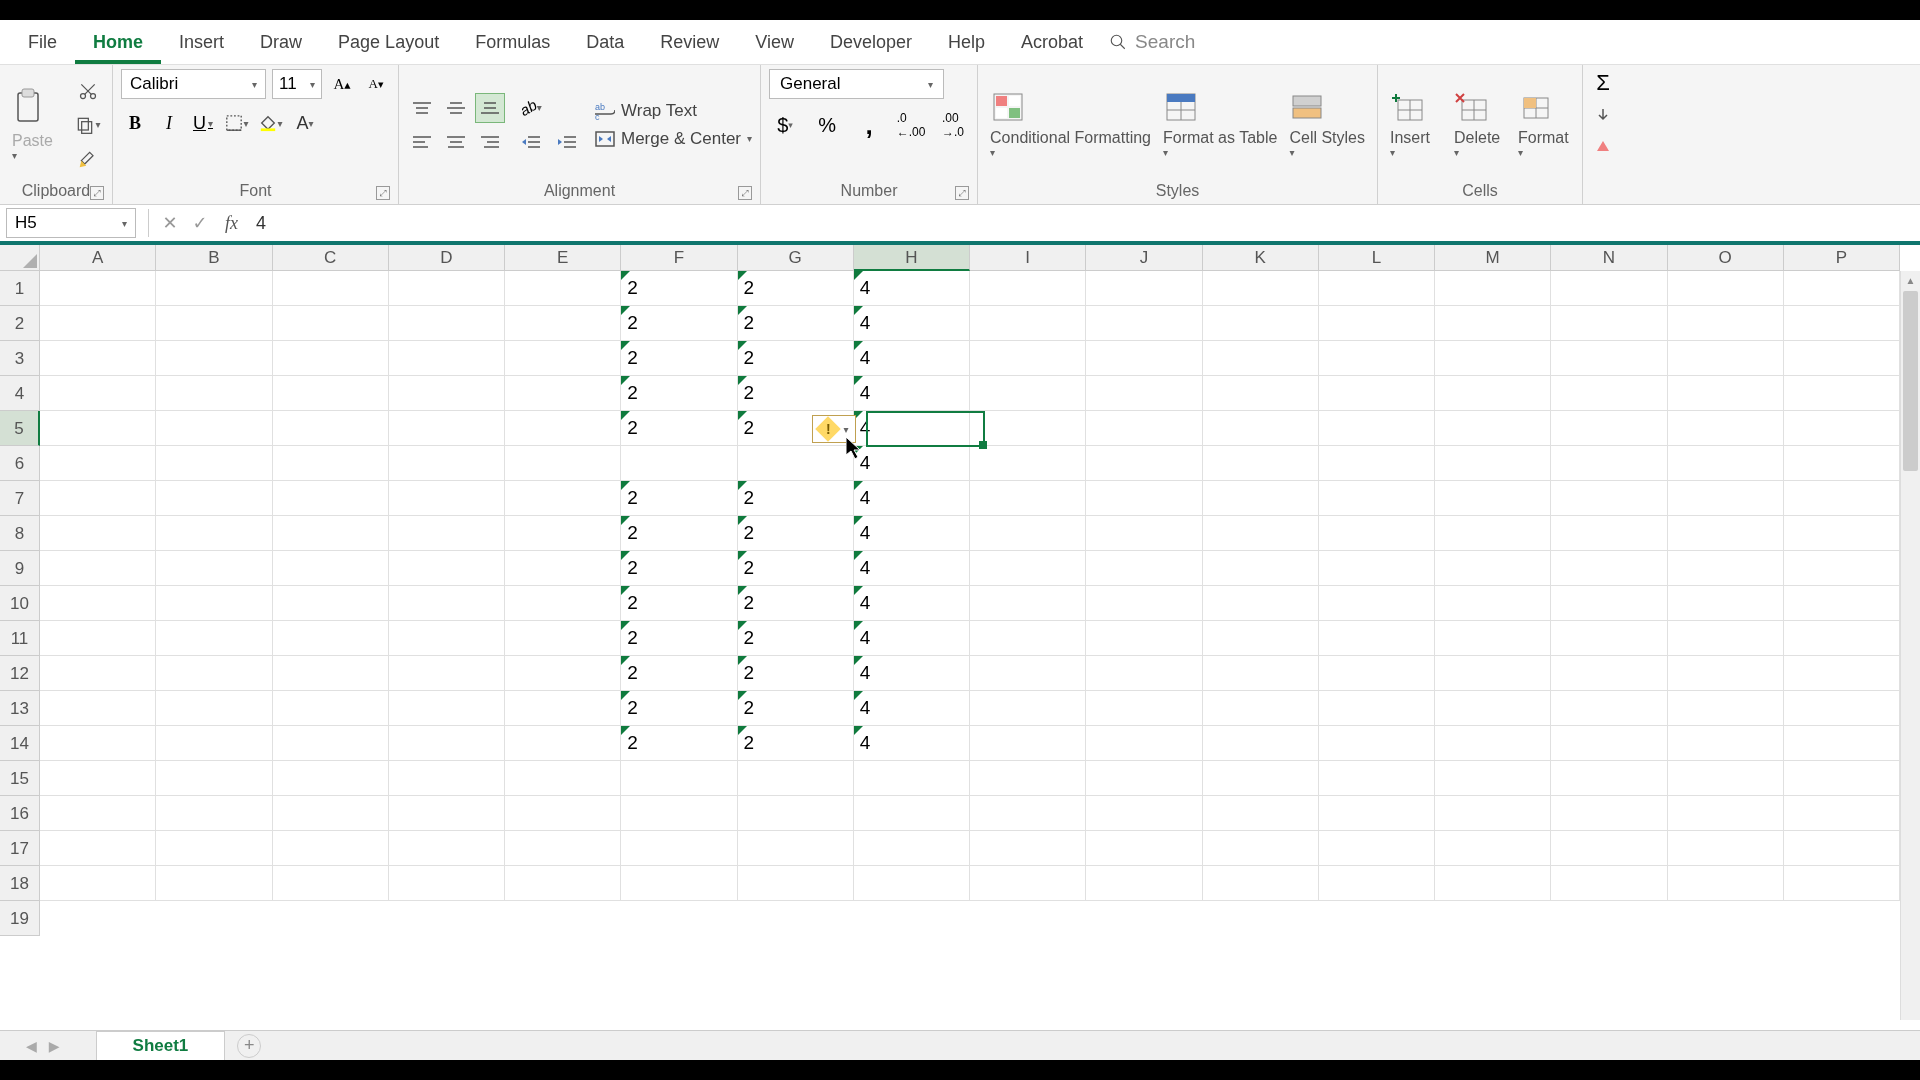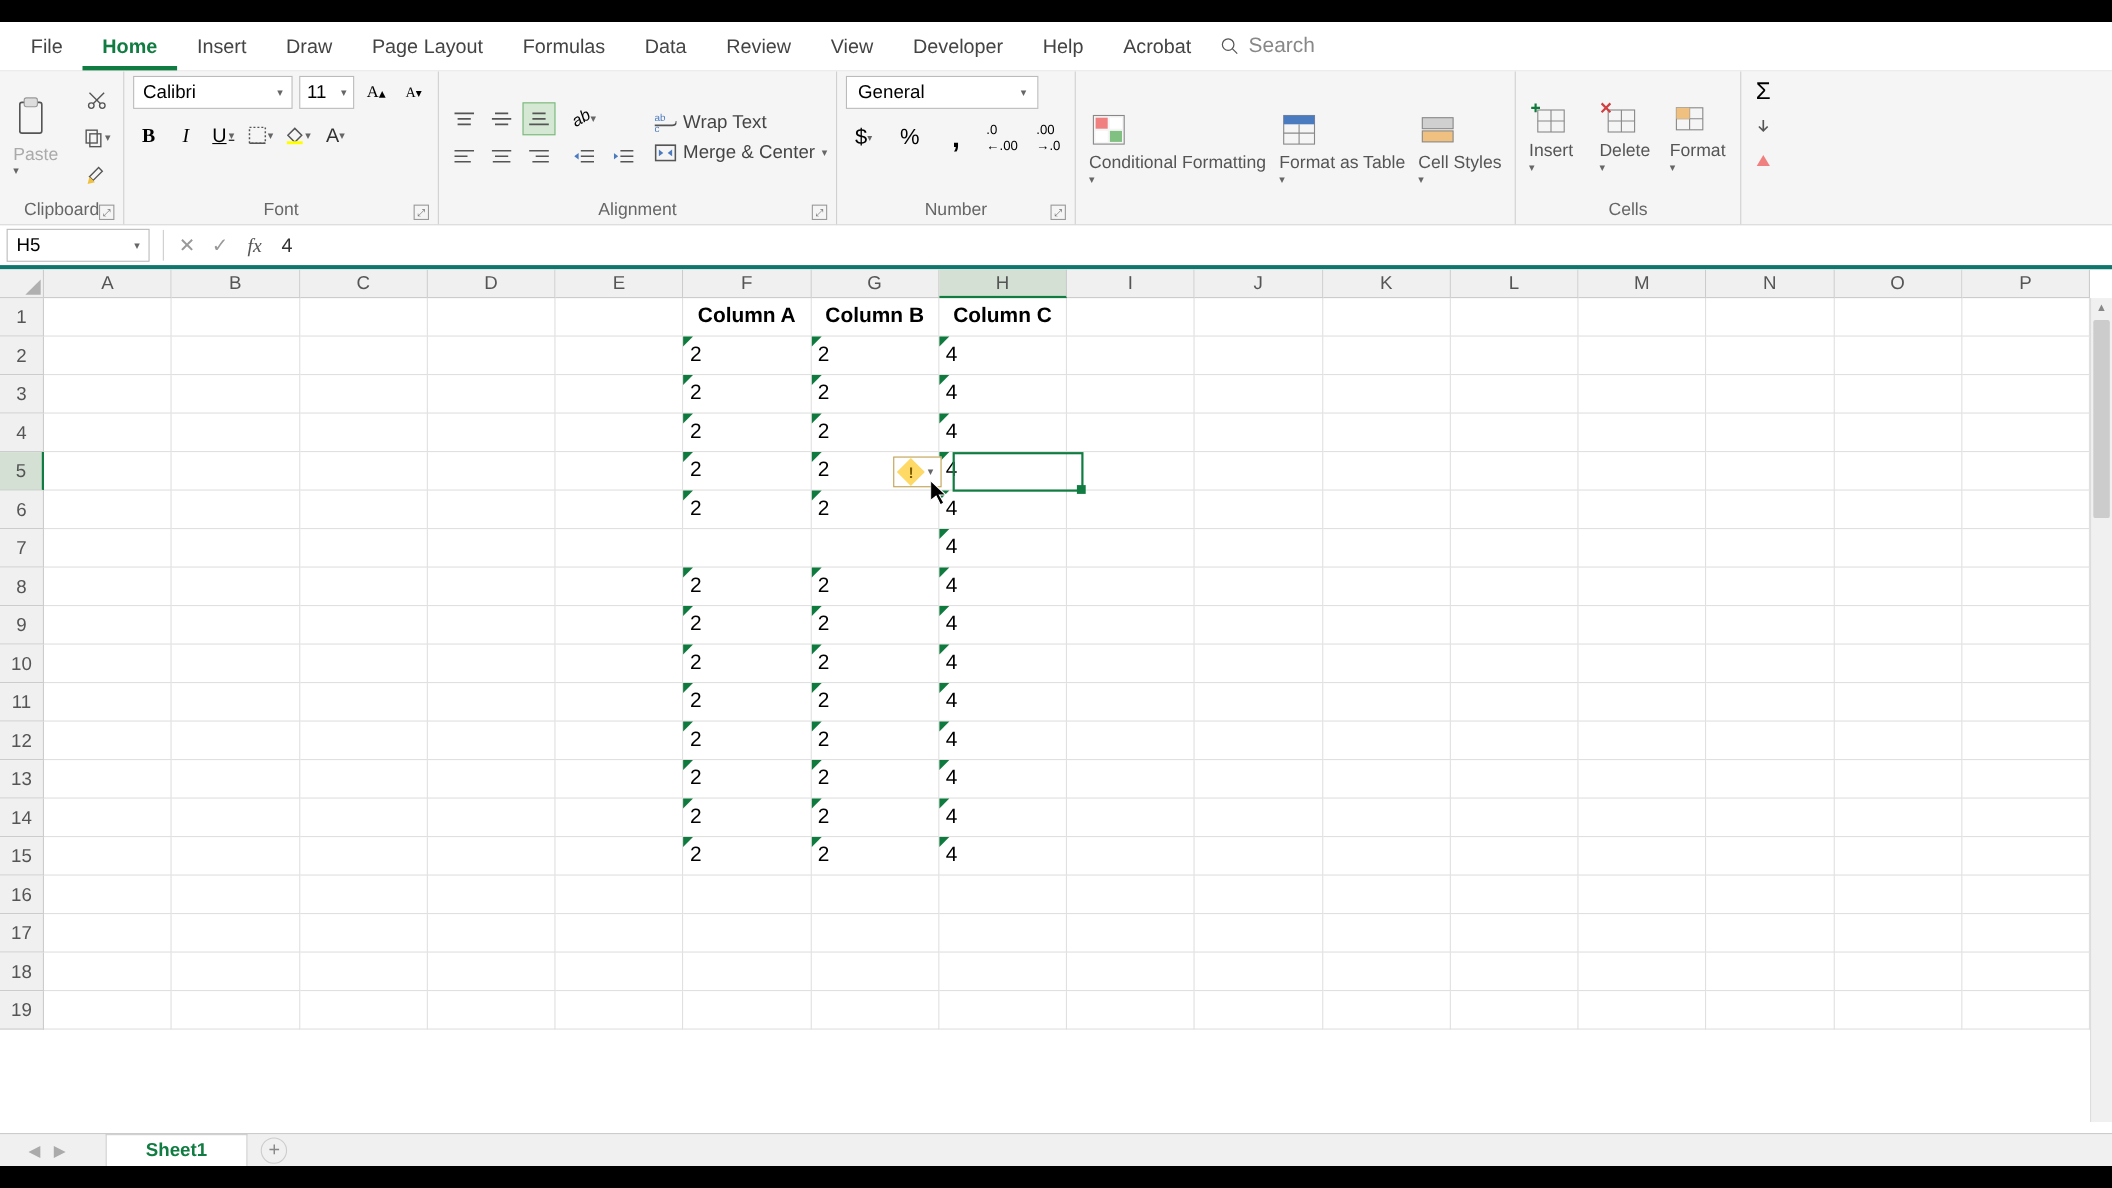--- a/index.html
+++ b/index.html
@@ -350,20 +350,21 @@
         </div>
         <div class="big-btn">
           <svg width="36" height="34">
               <rect x="4" y="6" width="28" height="10" fill="#d0d0d0" stroke="#888"></rect>
               <rect x="4" y="18" width="28" height="10" fill="#f0c080" stroke="#888"></rect>
             </svg>
           <span>Cell Styles</span>
             <span class="caret">▾</span>
         </div>
       </div>
+      <div class="group-label">Styles</div>
     </div>
 
     <div class="group">
       <div class="group-content">
         <div class="big-btn">
           <svg width="36" height="34">
               <rect x="8" y="10" width="24" height="20" fill="none" stroke="#888"></rect>
               <line x1="8" y1="20" x2="32" y2="20" stroke="#888"></line>
               <line x1="20" y1="10" x2="20" y2="30" stroke="#888"></line>
               <path d="M2 8 L10 8 M6 4 L6 12" stroke="#0f7a3d" stroke-width="2"></path>
@@ -465,38 +466,20 @@
         <div class="row-h">18</div>
         <div class="row-h">19</div>
       </div>
     <div class="cells" id="cells">
         <div class="row">
           <div class="cell"></div>
           <div class="cell"></div>
           <div class="cell"></div>
           <div class="cell"></div>
           <div class="cell"></div>
-          <div class="cell bold">Column A</div>
-          <div class="cell bold">Column B</div>
-          <div class="cell bold">Column C</div>
-          <div class="cell"></div>
-          <div class="cell"></div>
-          <div class="cell"></div>
-          <div class="cell"></div>
-          <div class="cell"></div>
-          <div class="cell"></div>
-          <div class="cell"></div>
-          <div class="cell"></div>
-        </div>
-        <div class="row">
-          <div class="cell"></div>
-          <div class="cell"></div>
-          <div class="cell"></div>
-          <div class="cell"></div>
-          <div class="cell"></div>
           <div class="cell text-num">2<div class="err-tri"></div></div>
           <div class="cell text-num">2<div class="err-tri"></div></div>
           <div class="cell text-num">4<div class="err-tri"></div></div>
           <div class="cell"></div>
           <div class="cell"></div>
           <div class="cell"></div>
           <div class="cell"></div>
           <div class="cell"></div>
           <div class="cell"></div>
           <div class="cell"></div>

